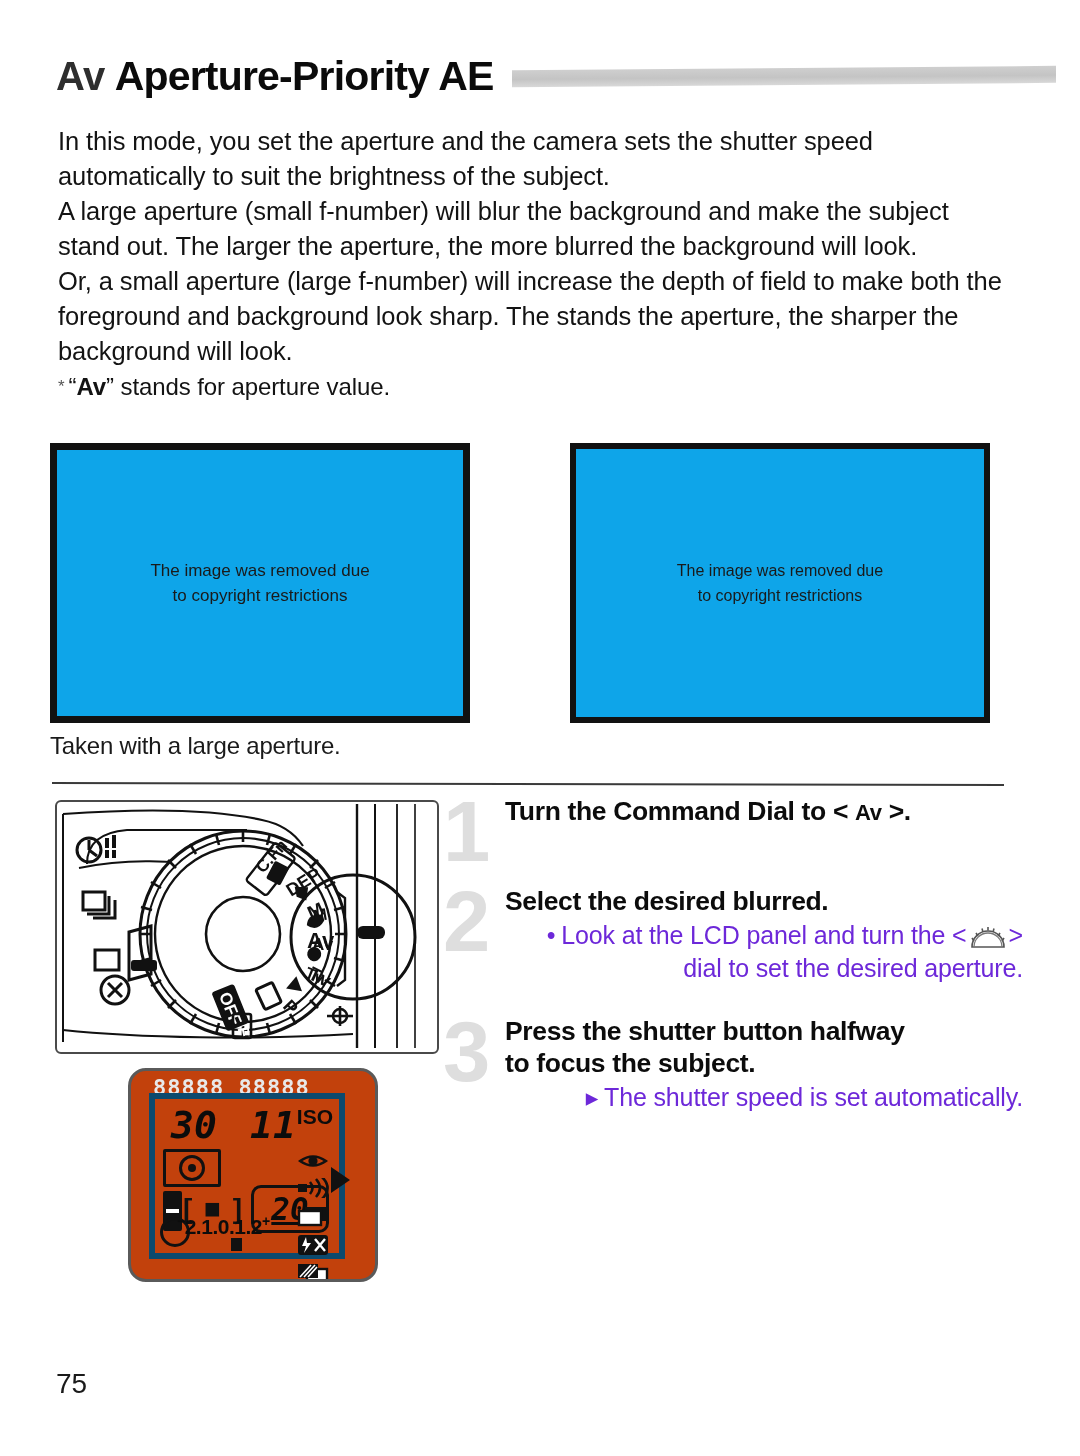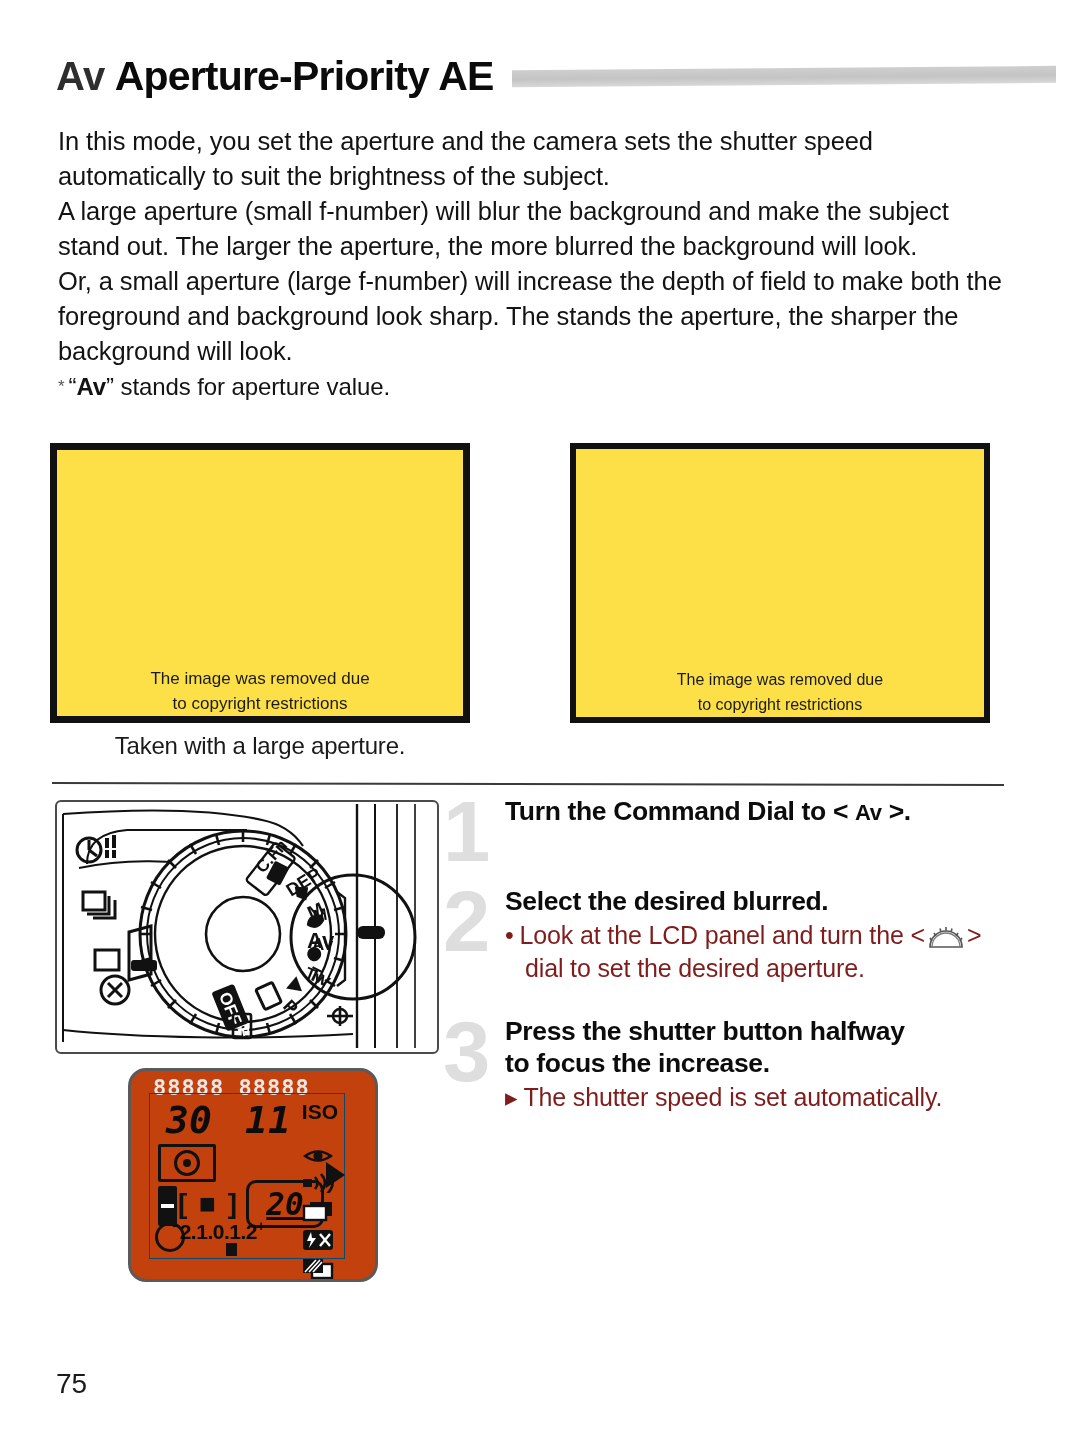--- a/index.html
+++ b/index.html
@@ -87,42 +87,42 @@
     height: 330px;
   }
   .sample {
     position: absolute;
     top: 0;
   }
   .sample.left  { left: 0px;   }
   .sample.right { left: 520px; }
   .photo-frame {
     border: 7px solid #111111;
-    background: #fde047;
+    background: #0ea5e9;
     width: 420px;
     height: 280px;
     box-sizing: border-box;
     display: flex;
-    align-items: flex-end;
+    align-items: center;
     justify-content: center;
   }
   .photo-frame.small {
     width: 420px;
     height: 280px;
   }
   .removed-note {
     text-align: center;
     font-size: 17px;
     line-height: 25px;
     color: #1a1a1a;
     font-family: "Liberation Sans", sans-serif;
   }
   .sample-caption {
     margin-top: 9px;
-    text-align: center;
+    text-align: left;
     font-size: 24px;
     color: #1a1a1a;
     letter-spacing: -0.2px;
   }
   .sample.right .photo-frame { border-width: 6px; }
   .sample.right .removed-note { font-size: 16px; }
 
   
   .divider {
     position: absolute;
@@ -158,21 +158,21 @@
     border-radius: 18px;
     background: #c2410c;
     overflow: hidden;
   }
   .lcd-inner {
     position: absolute;
     left: 18px;
     top: 22px;
     width: 196px;
     height: 166px;
-    border: 1px solid #0c4a6e;
+    border: 6px solid #0c4a6e;
     box-sizing: border-box;
   }
   .lcd-ghost {
     position: absolute;
     left: 22px;
     top: 4px;
     font-size: 22px;
     font-weight: bold;
     color: #e8e8e8;
     letter-spacing: 1px;
@@ -342,23 +342,24 @@
     letter-spacing: -0.35px;
     margin: 0;
   }
   .step-title .mono-av {
     font-weight: bold;
     font-size: 22px;
   }
   .step-body {
     font-size: 25px;
     line-height: 33px;
-    color: #7f1d1d;
+    color: #6d28d9;
     margin: 2px 0 0 0;
     letter-spacing: -0.15px;
+    text-align: right;
   }
   .step-body .bullet { margin-right: 6px; }
   .step-body .hang {
     display: block;
     padding-left: 20px;
     text-indent: -20px;
   }
   .dial-glyph {
     display: inline-block;
     vertical-align: -5px;
@@ -638,21 +639,21 @@
               </g>
               <path d="M6 20 A14 14 0 0 1 34 20" fill="none" stroke="#777" stroke-width="1.3"></path>
             </svg><span>&gt; dial to set the desired aperture.</span></span>
       </p>
     </div>
 
     <div class="step" id="step3">
       <span class="step-num">3</span>
       <p class="step-title">
         <span>Press the shutter button halfway</span><br>
-        <span>to focus the increase.</span>
+        <span>to focus the subject.</span>
       </p>
       <p class="step-body">
         <span class="hang"><span class="bullet">▸</span><span>The shutter speed is set automatically.</span></span>
       </p>
     </div>
   </div>
 
   <div class="page-number">75</div>
 
 </div>

